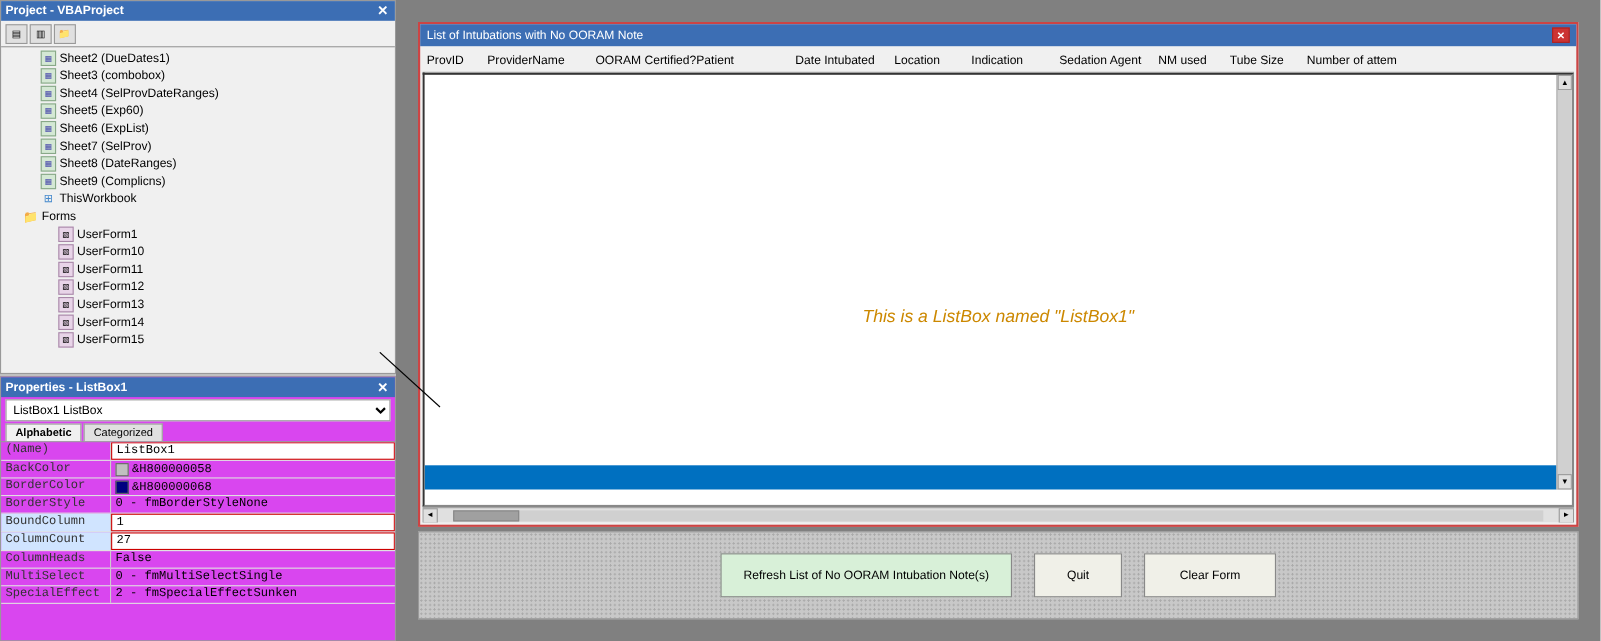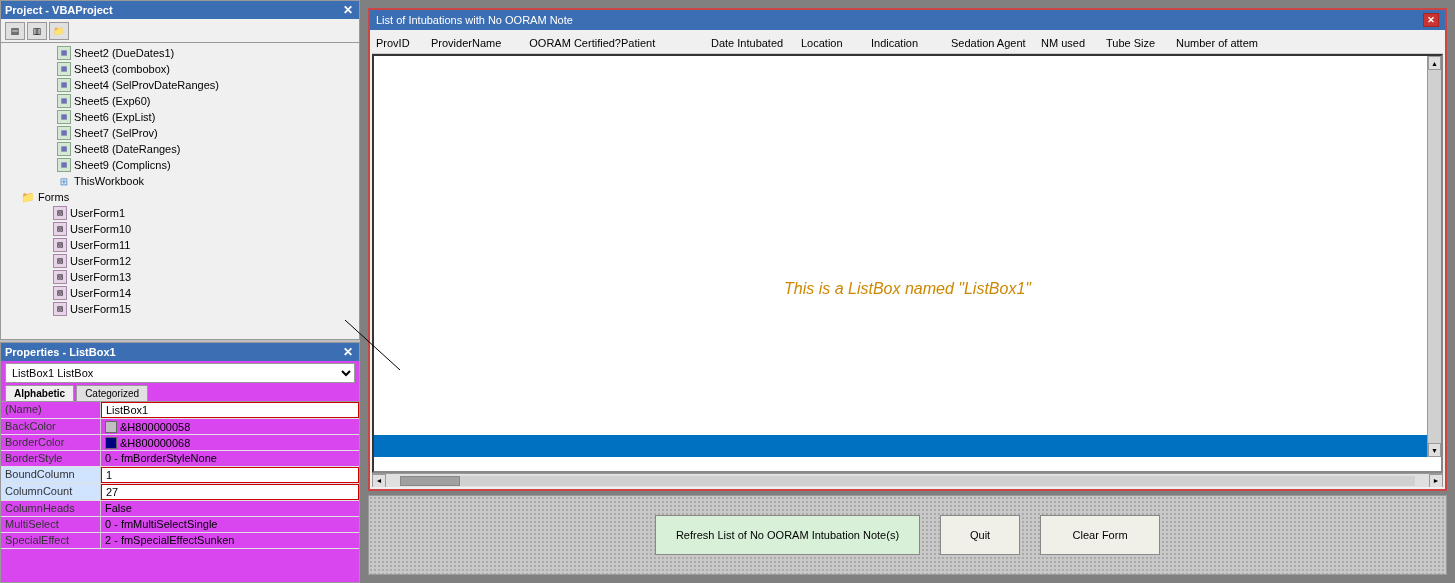--- a/index.html
+++ b/index.html
@@ -109,21 +109,21 @@
       border: 1px solid #a888a8;
       font-size: 7px;
     }
 
     .workbook-icon {
       color: #4488cc;
       font-size: 10px;
     }
 
     .tree-indent-1 { padding-left: 20px; }
-    .tree-indent-2 { padding-left: 36px; margin-left: 20px; }
+    .tree-indent-2 { padding-left: 36px; }
     .tree-indent-3 { padding-left: 52px; }
 
     .close-btn {
       background: none;
       border: none;
       color: white;
       cursor: pointer;
       font-size: 12px;
       font-weight: bold;
       padding: 0 2px;
@@ -185,20 +185,21 @@
     .props-grid {
       flex: 1;
       overflow-y: auto;
       font-size: 11px;
     }
 
     .props-row {
       display: flex;
       border-bottom: 1px solid #e0e0e0;
       min-height: 16px;
+      font-family: Liberation Mono, monospace;
     }
 
     .props-key {
       width: 100px;
       padding: 1px 4px;
       border-right: 1px solid #ccc;
       color: #333;
       flex-shrink: 0;
       font-size: 11px;
     }
@@ -226,21 +227,21 @@
       display: inline-block;
       flex-shrink: 0;
     }
 
     
     .right-panel {
       flex: 1;
       background: #808080;
       display: flex;
       flex-direction: column;
-      padding: 8px;
+      padding: 20px;
       gap: 4px;
     }
 
     .form-window {
       background: #f0f0f0;
       border: 2px solid #cc4444;
       flex: 1;
       display: flex;
       flex-direction: column;
       min-height: 0;

